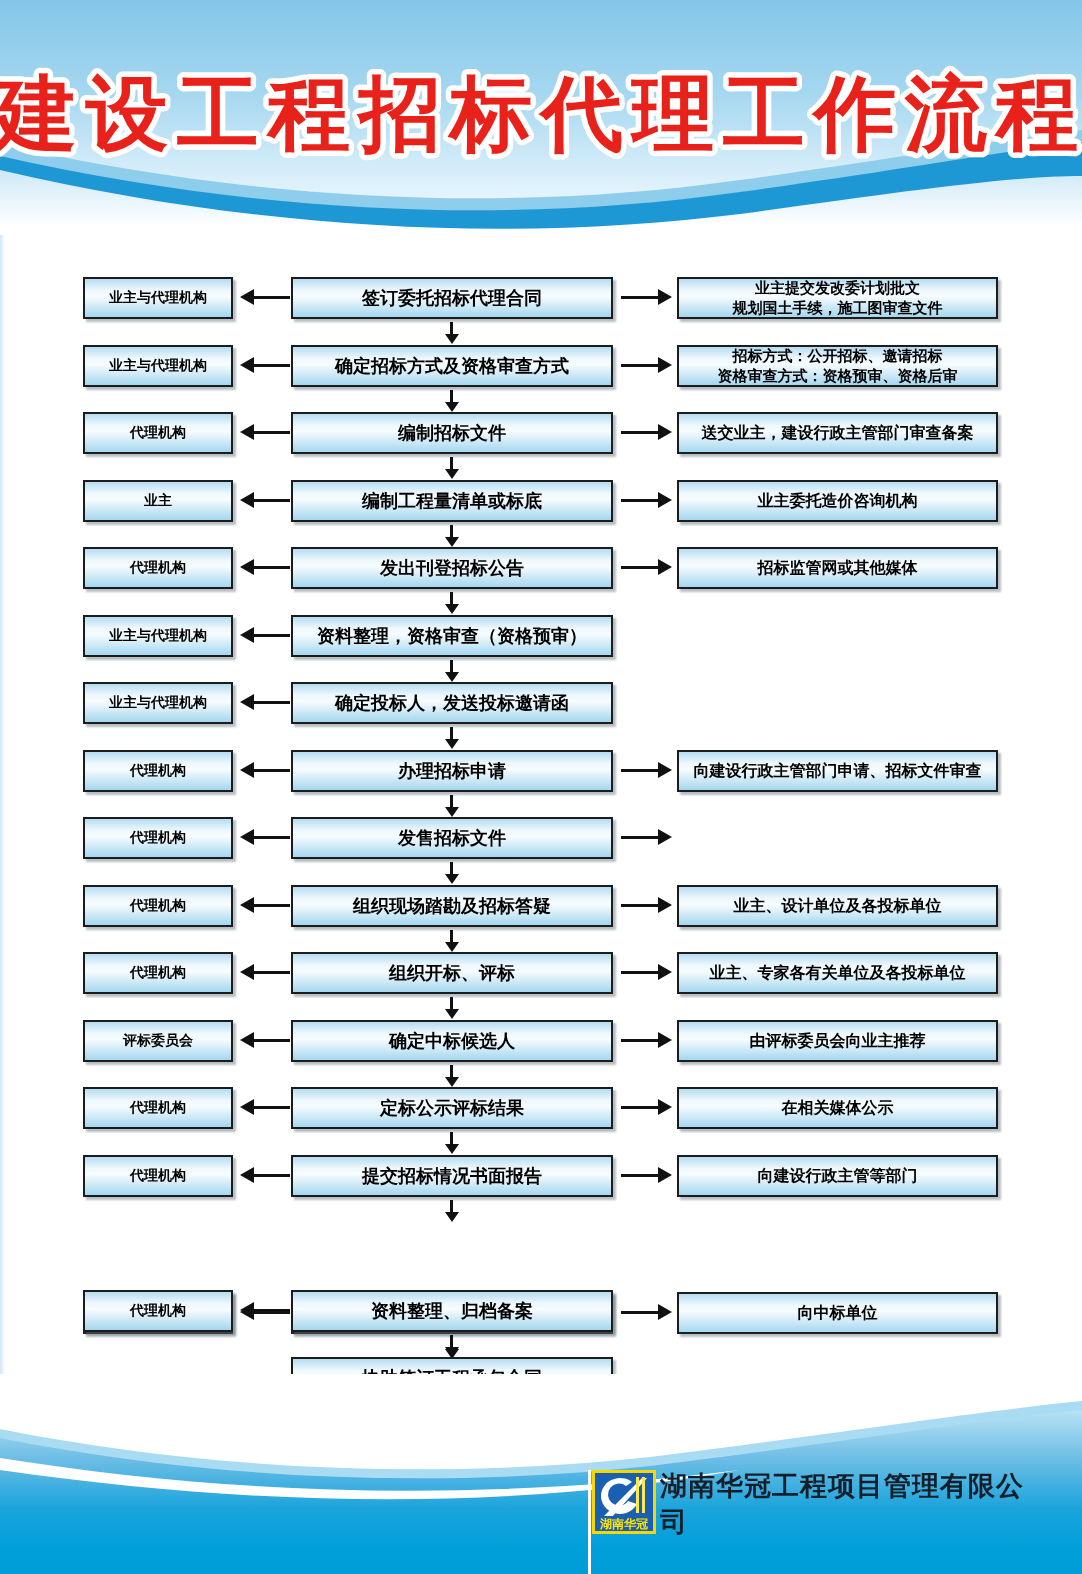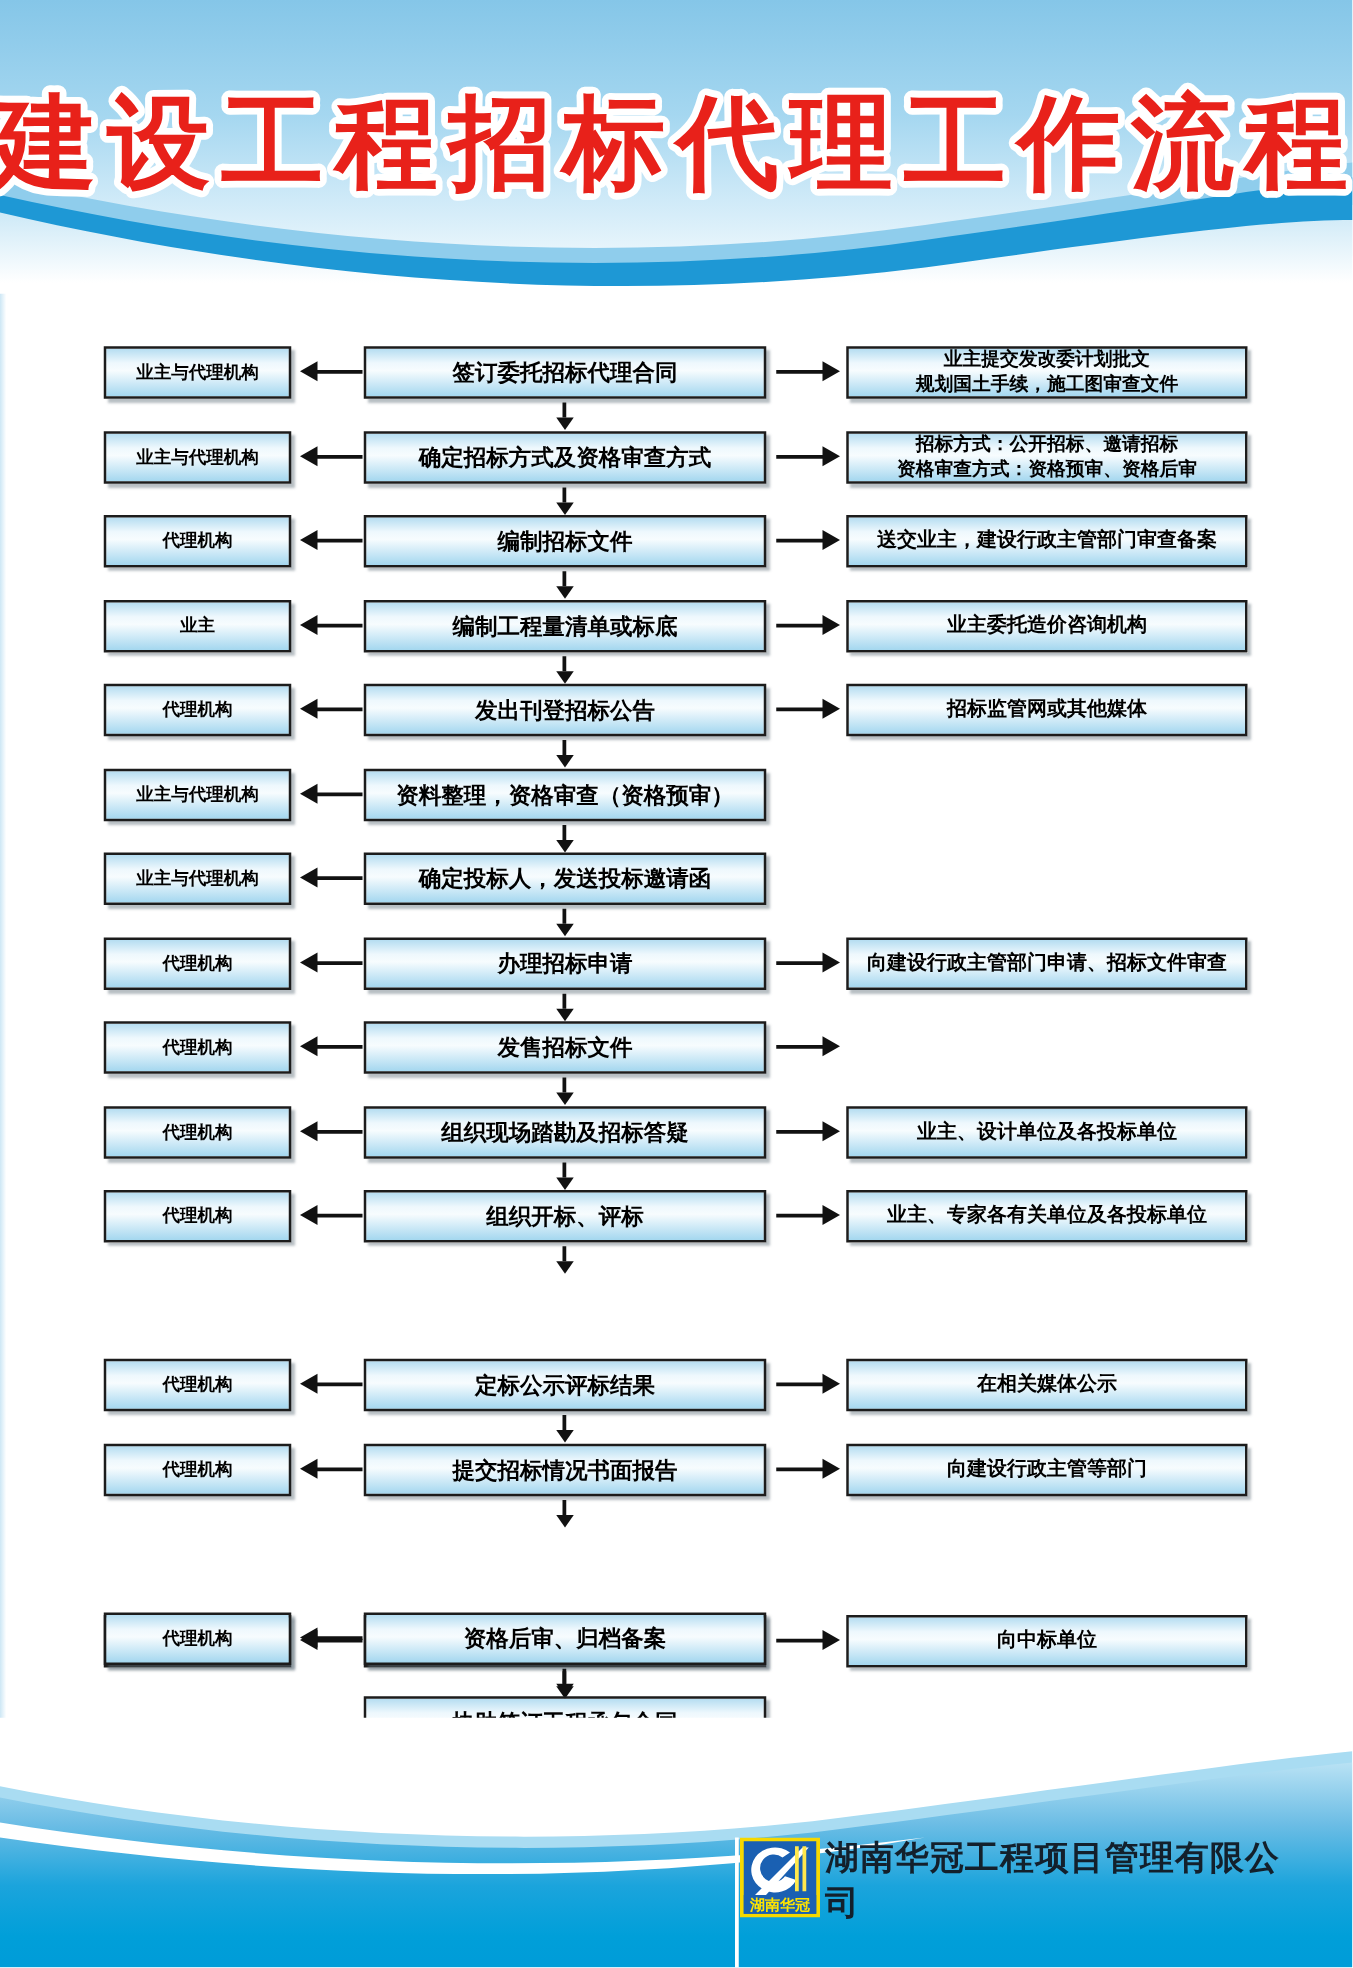--- a/index.html
+++ b/index.html
@@ -160,20 +160,28 @@
 
   <div class="row" style="top:952px">
     <div class="box side">代理机构</div>
     <div class="al"></div>
     <div class="box mid">组织开标、评标</div>
     <div class="ar"></div>
     <div class="box rgt">业主、专家各有关单位及各投标单位</div>
     <div class="ad"></div>
   </div>
 
+  <div class="row" style="top:1020px">
+    <div class="box side">评标委员会</div>
+    <div class="al"></div>
+    <div class="box mid">确定中标候选人</div>
+    <div class="ar"></div>
+    <div class="box rgt">由评标委员会向业主推荐</div>
+    <div class="ad"></div>
+  </div>
 
   <div class="row" style="top:1087px">
     <div class="box side">代理机构</div>
     <div class="al"></div>
     <div class="box mid">定标公示评标结果</div>
     <div class="ar"></div>
     <div class="box rgt">在相关媒体公示</div>
     <div class="ad"></div>
   </div>
 
@@ -191,21 +199,21 @@
     <div class="al"></div>
     <div class="box mid">发放中标通知书</div>
     <div class="ar"></div>
     <div class="box rgt">向中标单位</div>
     <div class="ad"></div>
   </div>
 
   <div class="row" style="top:1290px">
     <div class="box side">代理机构</div>
     <div class="al"></div>
-    <div class="box mid">资格后审、归档备案</div>
+    <div class="box mid">资料整理、归档备案</div>
     <div class="ad"></div>
   </div>
 
   <div class="row" style="top:1357px">
     <div class="box mid">协助签订工程承包合同</div>
   </div>
 
 </div>
 
 <svg class="ftr" viewBox="0 0 1082 200" xmlns="http://www.w3.org/2000/svg">

